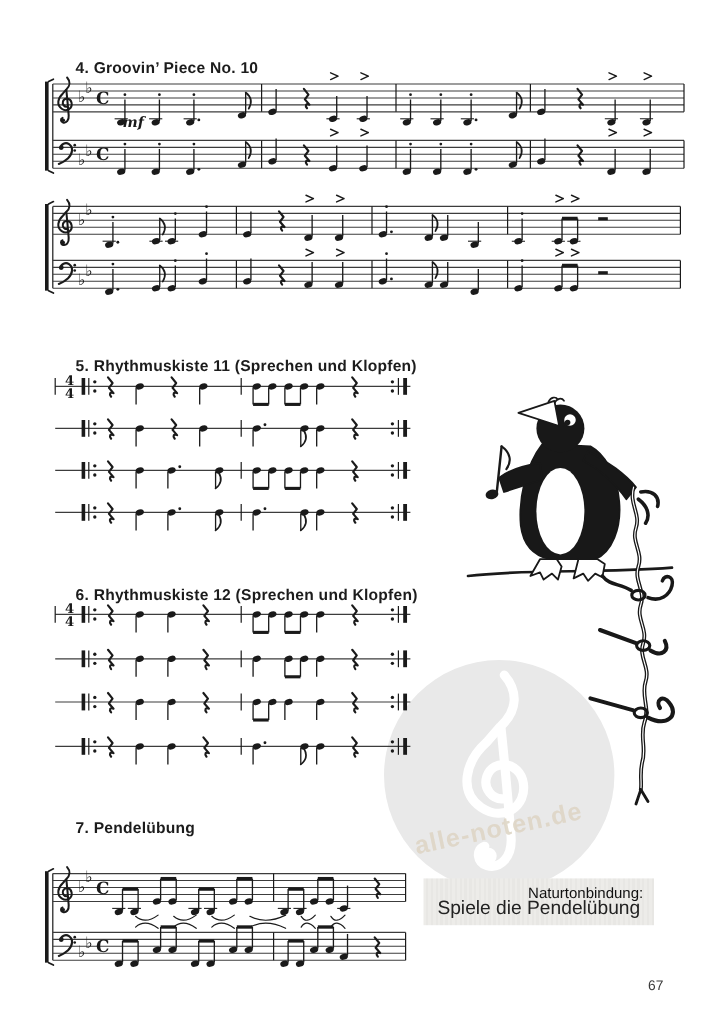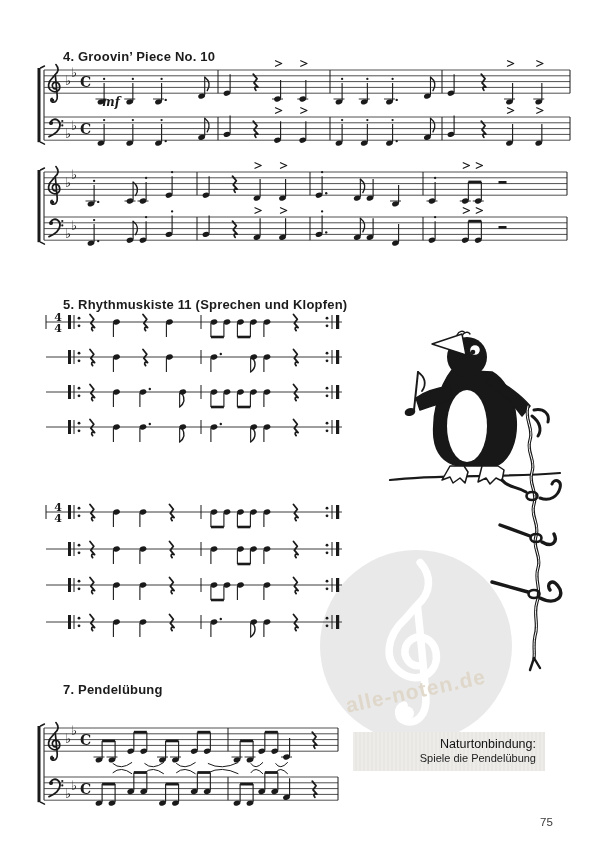--- a/index.html
+++ b/index.html
@@ -7,21 +7,21 @@
         font-family:"Liberation Sans",sans-serif;margin:0 auto;}
   h2.title{position:absolute;margin:16px;font-size:13px;font-weight:bold;color:#1c1c1c;letter-spacing:.2px;}
   svg.music{position:absolute;overflow:visible;}
   .watermark-circle{position:absolute;left:320px;top:550px;width:192px;height:192px;border-radius:50%;
         background:#e9e9e9;z-index:0;}
   .wm-text{position:absolute;left:346px;top:694px;width:210px;z-index:1;font-weight:bold;font-size:21px;
         letter-spacing:1px;color:#ded6c6;opacity:.9;transform:rotate(-12deg);transform-origin:left center;}
   .infobox{position:absolute;left:353px;top:732px;width:174px;padding:5px 9px 6px 9px;z-index:2;
         background:repeating-linear-gradient(90deg,#edecE9 0 2px,#e8e7e4 2px 4px);text-align:right;color:#222;}
   .ib-title{font-weight:normal;font-size:12.5px;line-height:14px;margin-bottom:1px;color:#111;}
-  .ib-line{font-size:11px;line-height:12.5px;}
+  .ib-line{font-size:16px;line-height:12.5px;text-align:center;}
   .pagenum{position:absolute;left:540px;top:816px;font-size:11.5px;color:#3a3a3a;}
 </style>
 </head>
 <body>
 
 <div class="page">
 
   <div class="watermark-circle">
     <svg width="192" height="192" style="overflow:visible">
       <g id="wm-clef" transform="translate(54 6) scale(3.3)">
@@ -421,20 +421,21 @@
       <line x1="172.9" y1="122" x2="172.9" y2="136" stroke="#1a1a1a" stroke-width="1.1"></line>
       <circle cx="182.8" cy="118" r="1.2" fill="#1a1a1a"></circle>
       <ellipse cx="215.75" cy="121" rx="3.5" ry="2.5" fill="#1a1a1a" transform="rotate(-18 215.75 121)"></ellipse>
       <line x1="212.65" y1="122" x2="212.65" y2="136" stroke="#1a1a1a" stroke-width="1.1"></line>
       <path d="M212.65 136 C217.15 132.5 218.15 127.5 215.15 122.5" stroke="#1a1a1a" stroke-width="1.4" fill="none" stroke-linecap="round" stroke-linejoin="round"></path>
       <ellipse cx="229" cy="121" rx="3.5" ry="2.5" fill="#1a1a1a" transform="rotate(-18 229 121)"></ellipse>
       <line x1="225.9" y1="122" x2="225.9" y2="136" stroke="#1a1a1a" stroke-width="1.1"></line>
       <path d="M255.5 113.5 L259.3 118.2 L256.3 122.2 L260.1 126.6 C257.1 125.4 256.3 127.4 258.1 129.6" stroke="#1a1a1a" stroke-width="1.8" fill="none" stroke-linecap="round" stroke-linejoin="round"></path>
     </svg>
 
+  <h2 class="title" style="left:47px;top:472px;">6. Rhythmuskiste 12 (Sprechen und Klopfen)</h2>
   <svg id="rh12" class="music" style="left:38px;top:496px;z-index:2" width="314" height="146">
       <line x1="8" y1="16" x2="304" y2="16" stroke="#3c3c3c" stroke-width="1"></line>
       <line x1="8" y1="9" x2="8" y2="23" stroke="#1a1a1a" stroke-width="1"></line>
       <text x="20" y="14.5" font-size="11" fill="#1a1a1a" text-anchor="middle" font-family="&quot;DejaVu Serif&quot;,serif" font-weight="bold" font-style="normal">4</text>
       <text x="20" y="25.5" font-size="11" fill="#1a1a1a" text-anchor="middle" font-family="&quot;DejaVu Serif&quot;,serif" font-weight="bold" font-style="normal">4</text>
       <rect x="30" y="9" width="3" height="14" fill="#1a1a1a"></rect>
       <line x1="36" y1="9" x2="36" y2="23" stroke="#1a1a1a" stroke-width="1"></line>
       <circle cx="41" cy="12.2" r="1.4" fill="#1a1a1a"></circle>
       <circle cx="41" cy="19.8" r="1.4" fill="#1a1a1a"></circle>
       <line x1="163" y1="9" x2="163" y2="23" stroke="#1a1a1a" stroke-width="1"></line>
@@ -689,14 +690,14 @@
       <ellipse cx="146" cy="266" rx="5.5" ry="4" fill="none" stroke="#181818" stroke-width="2.6"></ellipse>
       <path d="M140 264 L104 254 M152 270 C168 278 178 268 170 258 C164 250 158 256 162 262" stroke="#181818" stroke-width="3.4" fill="none" stroke-linecap="round" stroke-linejoin="round"></path>
       <path d="M146 330 L142 342 M146 330 L152 340" stroke="#181818" stroke-width="2.4" fill="none" stroke-linecap="round" stroke-linejoin="round"></path>
     </svg>
 
   <div class="infobox">
     <div class="ib-title">Naturtonbindung:</div>
     <div class="ib-line">Spiele die Pendelübung</div>
   </div>
 
-  <div class="pagenum">75</div>
+  <div class="pagenum">67</div>
 </div>
 
 </body></html>

